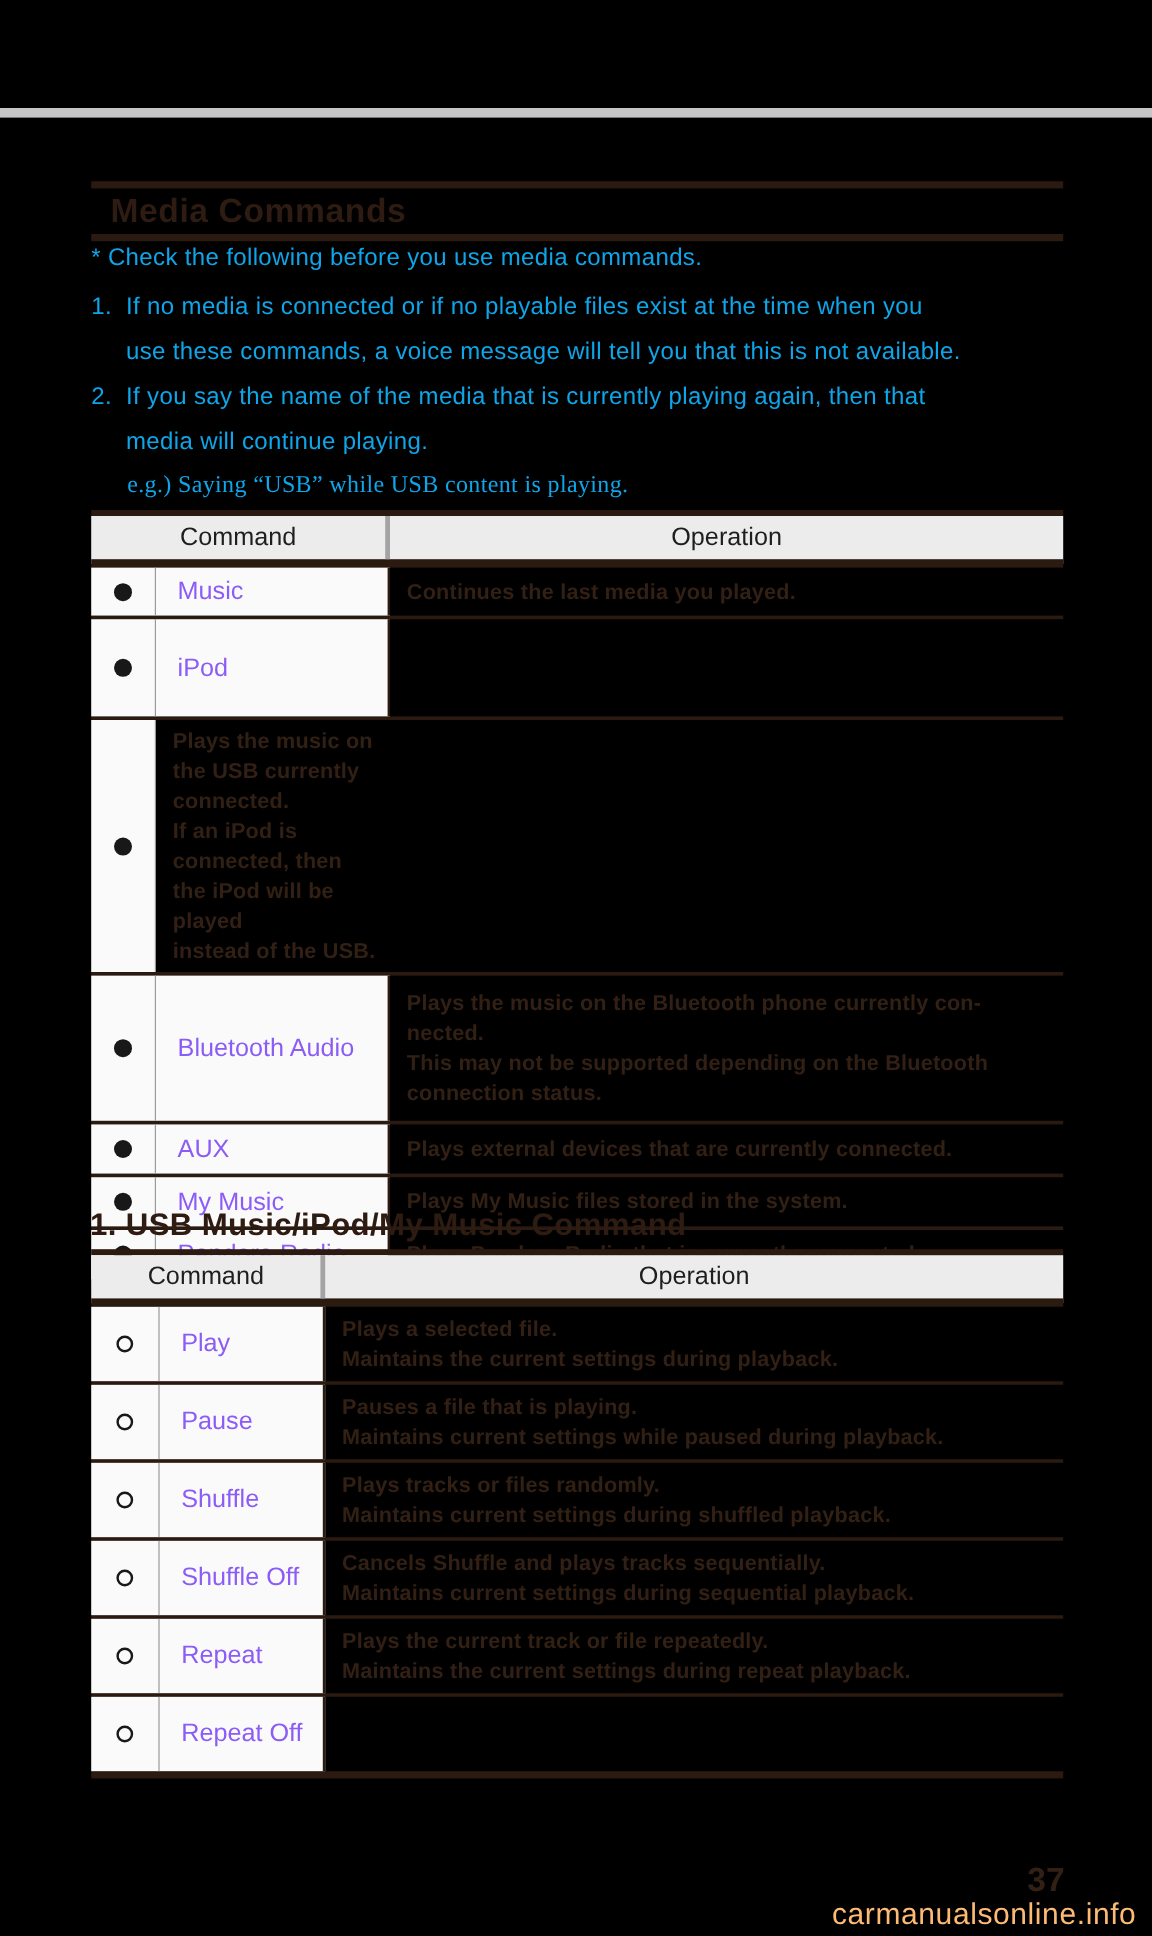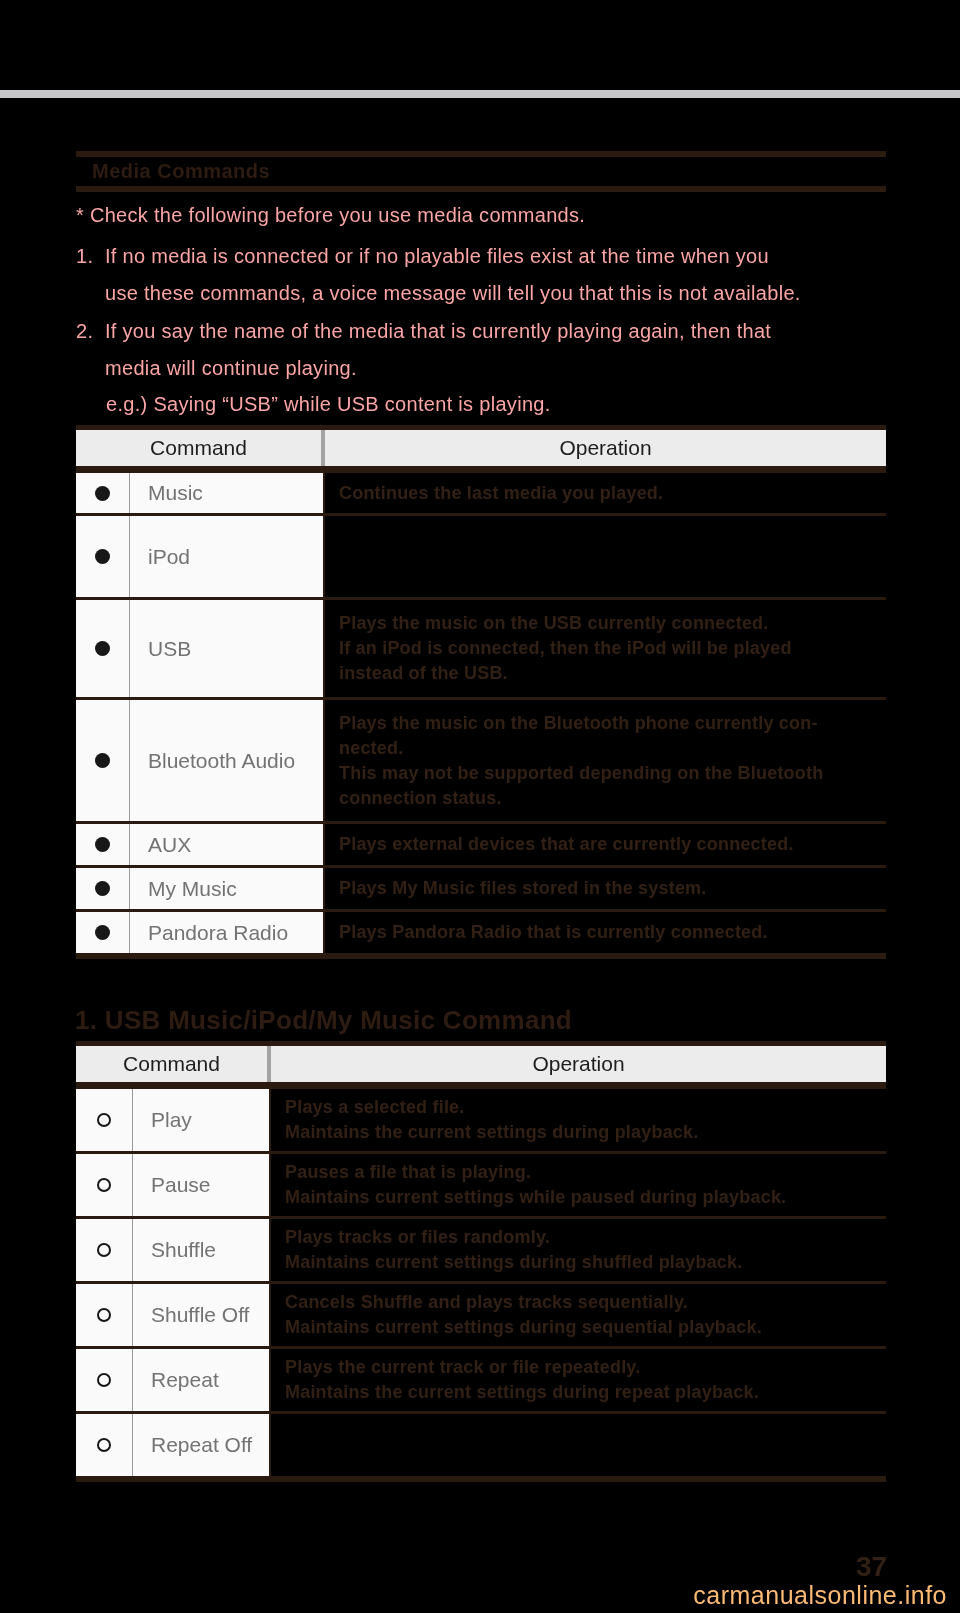--- a/index.html
+++ b/index.html
@@ -5,39 +5,39 @@
   html,body { margin:0; padding:0; background:#000; }
   .page {
     position:relative; width:960px; height:1613px;
     background:#000000; overflow:hidden;
     font-family:"Liberation Sans", sans-serif;
     -webkit-font-smoothing:antialiased;
   }
   .top-bar { position:absolute; top:90px; left:0; width:960px; height:8px; background:#c5c5c7; }
 
   
-  .ink { color:#fca5a5; letter-spacing:0.3px; }
+  .ink { color:#0ea5e9; letter-spacing:0.3px; }
 
   .title-block { position:absolute; left:76px; top:151px; width:810px; }
   .rule { height:6px; background:#2b1a0f; }
   .page-title {
     margin:0; padding:3px 0 3px 16px;
-    font-size:20px; font-weight:700; color:#2e1b12; letter-spacing:0.5px;
+    font-size:28px; font-weight:700; color:#2e1b12; letter-spacing:0.5px;
   }
 
   .note { position:absolute; left:76px; top:201px; width:810px; margin:0;
           font-size:20px; line-height:28px; }
   .list-item { position:absolute; left:76px; width:812px; display:flex;
                font-size:20px; line-height:37px; }
   .list-item .marker { flex:0 0 29px; }
   .list-item .item-text { flex:1; white-space:pre-line; }
   .item-1 { top:238px; }
   .item-2 { top:313px; }
   .example { position:absolute; left:106px; top:389px; width:780px; margin:0;
-             font-size:20px; line-height:30px; }
+             font-size:20px; line-height:30px;font-family:Liberation Serif, serif; }
 
   
   .tbl { position:absolute; left:76px; width:810px;
          border-top:5px solid #2b1a0f; border-bottom:6px solid #2b1a0f; }
   .tbl1 { top:425px; }
   .tbl2 { top:1041px; }
   .thead { display:grid; height:36px; background:#edecec;
            border-bottom:4px solid #2b1a0f; }
   .tbl1 .thead { grid-template-columns:249px 1fr; }
   .tbl2 .thead { grid-template-columns:195px 1fr; }
@@ -45,21 +45,21 @@
         font-size:21px; color:#1e1e1e; }
   .th-cmd { border-right:4px solid #a3a3a3; }
 
   .trow { display:grid; border-top:3px solid #2b1a0f; }
   .trow:first-of-type { border-top:none; }
   .tbl1 .trow { grid-template-columns:54px 195px 1fr; }
   .tbl2 .trow { grid-template-columns:57px 138px 1fr; }
   .td-sym { background:#fbfafa; display:flex; align-items:center; justify-content:center;
             border-right:1px solid #9a9a9a; }
   .td-cmd { background:#fbfafa; display:flex; align-items:center;
-            padding-left:18px; font-size:21px; color:#737373;
+            padding-left:18px; font-size:21px; color:#8b5cf6;
             border-right:2px solid #2b1a0f;text-align:center; }
   .td-op  { display:flex; align-items:center;
             padding:5px 8px 5px 14px; }
   .op-text { white-space:pre-line; font-size:18px; font-weight:700;
              line-height:25px; color:#33district;
              color:#332014; letter-spacing:0.2px; }
 
   
   .t1r0 { min-height:40px; }  .t1r1 { min-height:81px; }
   .t1r2 { min-height:97px; }  .t1r3 { min-height:121px; }
@@ -125,21 +125,20 @@
     <div class="trow t1r1">
       <div class="td-sym">
           <span class="dot-filled"></span>
         </div>
       <div class="td-cmd">iPod</div>
     </div>
     <div class="trow t1r2">
       <div class="td-sym">
           <span class="dot-filled"></span>
         </div>
-      <div class="td-cmd">USB</div>
       <div class="td-op">
           <span class="op-text">Plays the music on the USB currently connected.
 If an iPod is connected, then the iPod will be played
 instead of the USB.</span>
         </div>
     </div>
     <div class="trow t1r3">
       <div class="td-sym">
           <span class="dot-filled"></span>
         </div>

